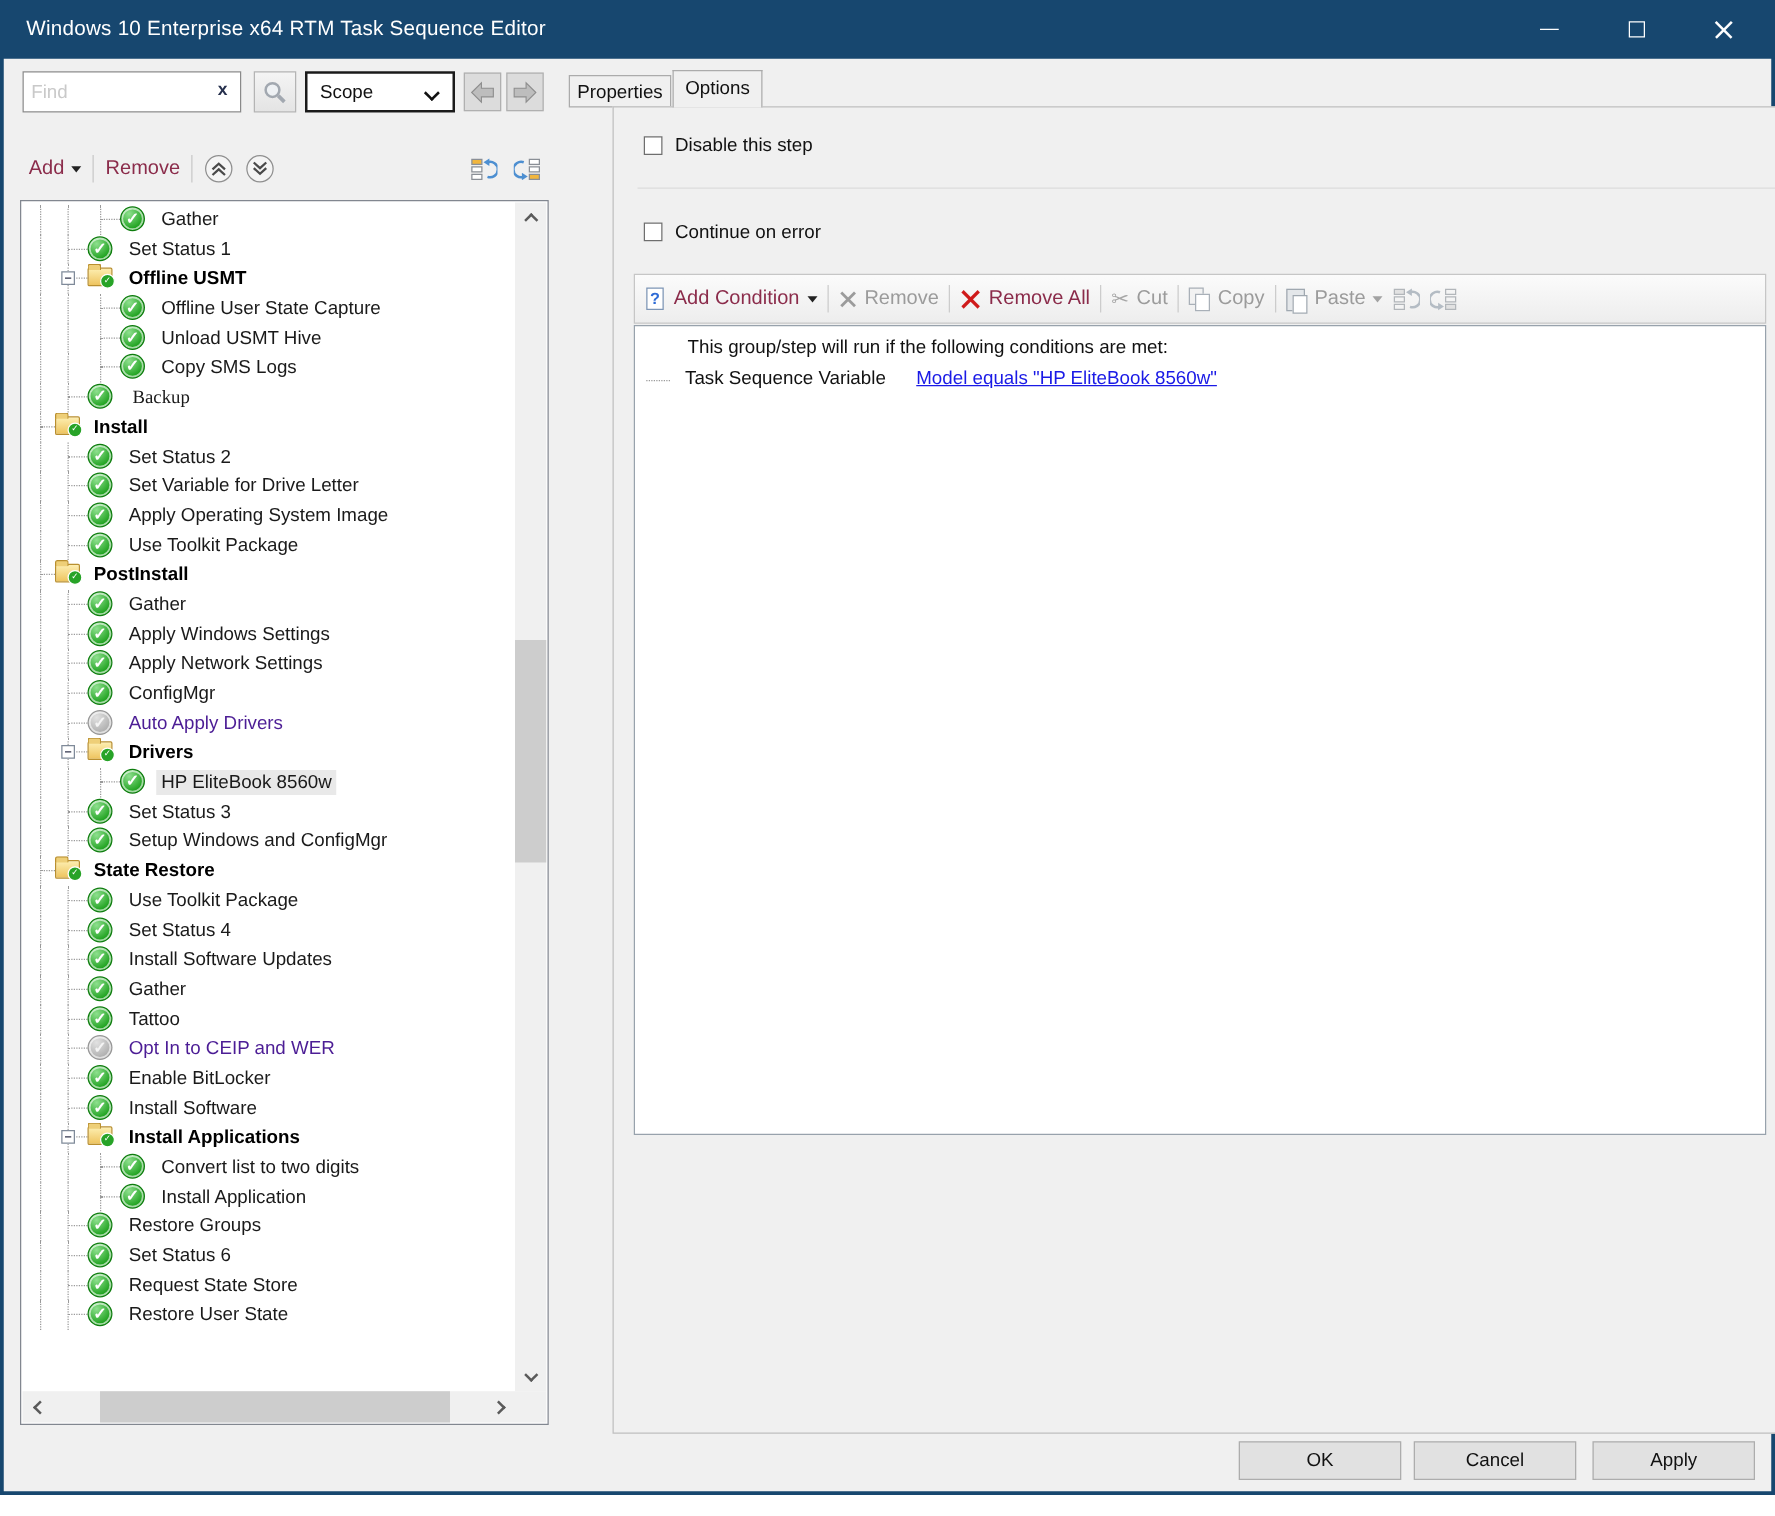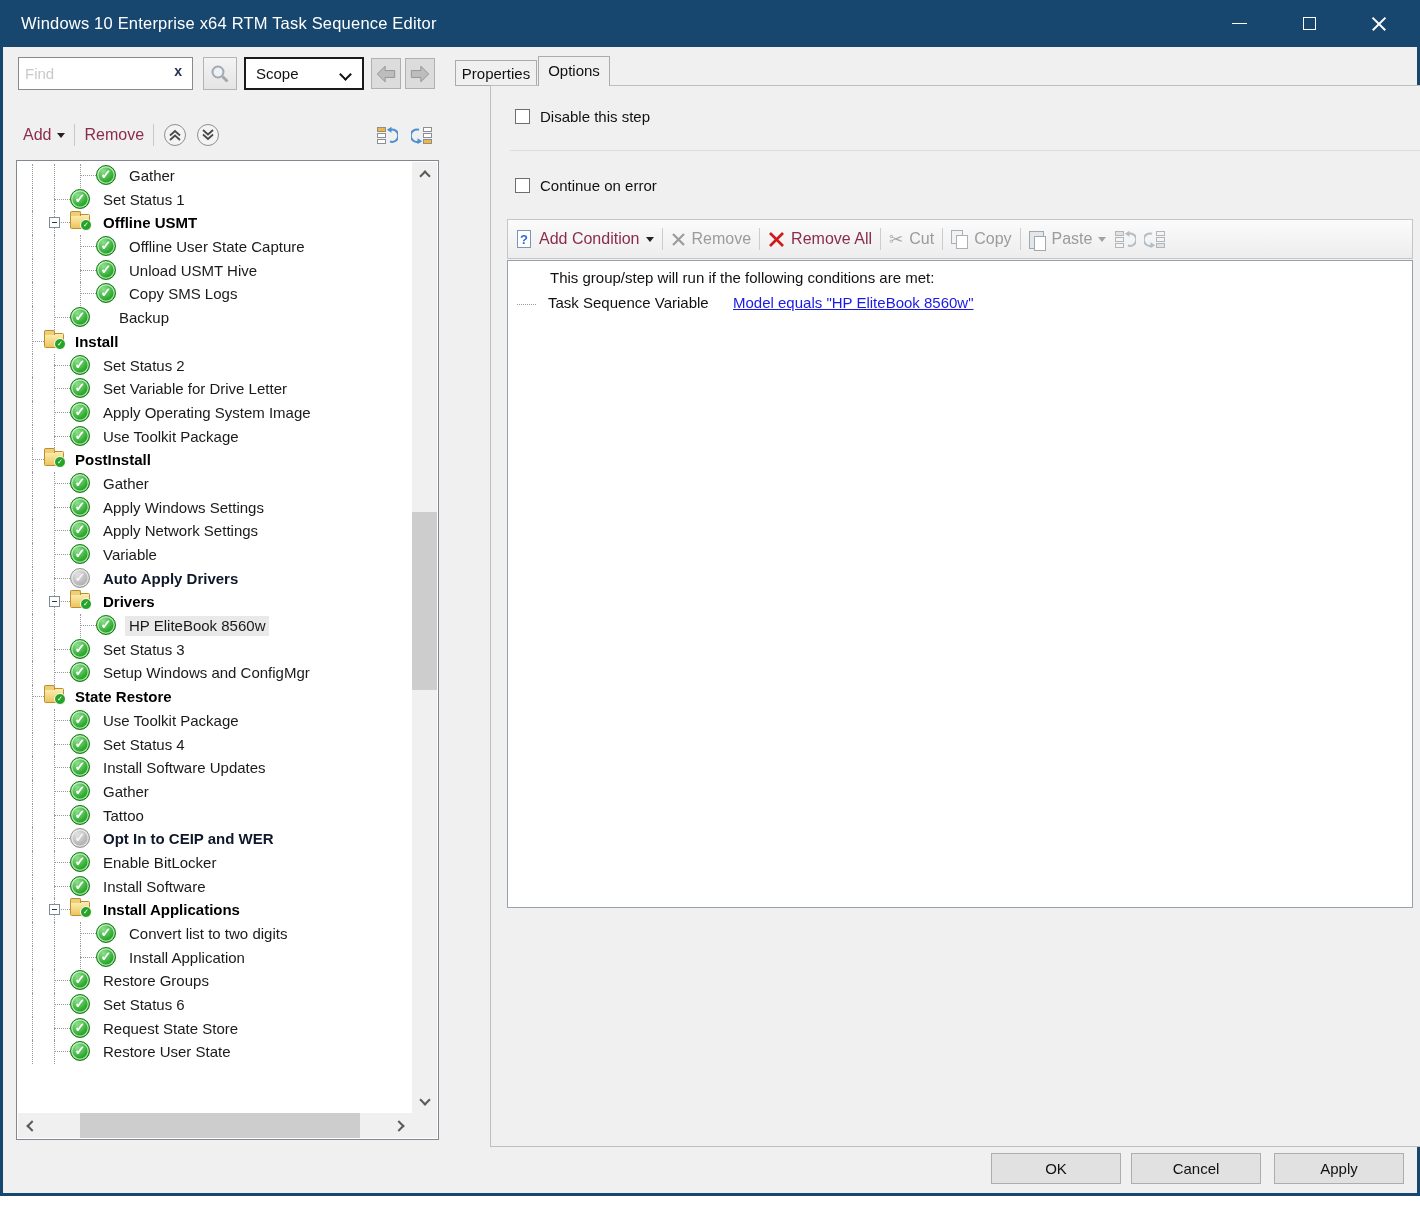--- a/index.html
+++ b/index.html
@@ -47,21 +47,21 @@
       background:radial-gradient(circle at 35% 28%, #8ee08e, #1ca01c 72%); border:1px solid #0e7c0e;
       box-shadow: inset 0 0 0 1.5px rgba(255,255,255,.6); }
   .ico-step::after { content:"\2713"; position:absolute; left:0; top:0; width:18px; height:18px; color:#fff; font-weight:bold; font-size:13px; line-height:18px; text-align:center; }
   .ico-step.dis { background:radial-gradient(circle at 35% 28%, #e2e2e2, #aeaeae 72%); border-color:#969696; }
   .ico-step.dis::after { color:#f4f4f4; }
   .ico-folder { position:absolute; top:3px; width:20px; height:15px; background:linear-gradient(#fdeeb0,#eec45f); border:1px solid #b98f2f; border-radius:1.5px; }
   .ico-folder::before { content:""; position:absolute; left:-1px; top:-4px; width:9px; height:4px; background:#eecf78; border:1px solid #b98f2f; border-bottom:none; border-radius:2px 2px 0 0; }
   .ico-folder::after { content:"\2713"; position:absolute; right:-3px; bottom:-3px; width:10px; height:10px; border-radius:50%; background:#27a327; border:1px solid #fff; color:#fff; font-size:7px; line-height:10px; text-align:center; }
   .tlabel { position:absolute; top:2px; height:20px; line-height:20px; font-size:15px; color:#1a1a1a; padding:0 4px; }
   .tlabel.grp { font-weight:bold; color:#000; }
-  .tlabel.dis { color:#0f172a;font-weight:bold; }
+  .tlabel.dis { color:#4c1d95; }
   .tlabel.sel { background:#e9e9e9; }
   
   .vscroll { position:absolute; top:1px; right:1px; width:25px; bottom:26px; background:#f0f0f0; }
   .hscroll { position:absolute; left:1px; bottom:1px; right:26px; height:25px; background:#f0f0f0; }
   .sb-corner { position:absolute; right:1px; bottom:1px; width:25px; height:25px; background:#f0f0f0; }
   .sb-arrow { position:absolute; display:flex; align-items:center; justify-content:center; }
   .vscroll .sb-arrow { left:0; width:25px; height:24px; }
   .hscroll .sb-arrow { top:0; height:25px; width:24px; }
   .chev { width:8px; height:8px; border-right:2px solid #5a5a5a; border-bottom:2px solid #5a5a5a; }
   .chev.up { transform:rotate(-135deg); margin-top:4px; } .chev.down { transform:rotate(45deg); margin-top:-3px; }
@@ -237,21 +237,21 @@
           <span class="guide" style="left: 62px;"></span>
           <span class="stub" style="left: 62px; width: 18px;"></span>
           <span class="ico-step" style="left: 78px;"></span>
           <span class="tlabel" style="left: 107px;">Copy SMS Logs</span>
         </div>
         <div class="trow">
           <span class="guide" style="left: 14px;"></span>
           <span class="guide" style="left: 36px;"></span>
           <span class="stub" style="left: 36px; width: 18px;"></span>
           <span class="ico-step" style="left: 52px;"></span>
-          <span class="tlabel" style="left: 97px;">Backup</span>
+          <span class="tlabel" style="left: 84px; font-family: Liberation Serif, serif;">Backup</span>
         </div>
         <div class="trow">
           <span class="guide" style="left: 14px;"></span>
           <span class="stub" style="left: 14px; width: 12px;"></span>
           <span class="ico-folder" style="left: 26px;"></span>
           <span class="tlabel grp" style="left: 53px;">Install</span>
         </div>
         <div class="trow">
           <span class="guide" style="left: 14px;"></span>
           <span class="guide" style="left: 36px;"></span>
@@ -305,21 +305,21 @@
           <span class="guide" style="left: 36px;"></span>
           <span class="stub" style="left: 36px; width: 18px;"></span>
           <span class="ico-step" style="left: 52px;"></span>
           <span class="tlabel" style="left: 81px;">Apply Network Settings</span>
         </div>
         <div class="trow">
           <span class="guide" style="left: 14px;"></span>
           <span class="guide" style="left: 36px;"></span>
           <span class="stub" style="left: 36px; width: 18px;"></span>
           <span class="ico-step" style="left: 52px;"></span>
-          <span class="tlabel" style="left: 81px;">Variable</span>
+          <span class="tlabel" style="left: 81px;">ConfigMgr</span>
         </div>
         <div class="trow">
           <span class="guide" style="left: 14px;"></span>
           <span class="guide" style="left: 36px;"></span>
           <span class="stub" style="left: 36px; width: 18px;"></span>
           <span class="ico-step dis" style="left: 52px;"></span>
           <span class="tlabel dis" style="left: 81px;">Auto Apply Drivers</span>
         </div>
         <div class="trow">
           <span class="guide" style="left: 14px;"></span>

